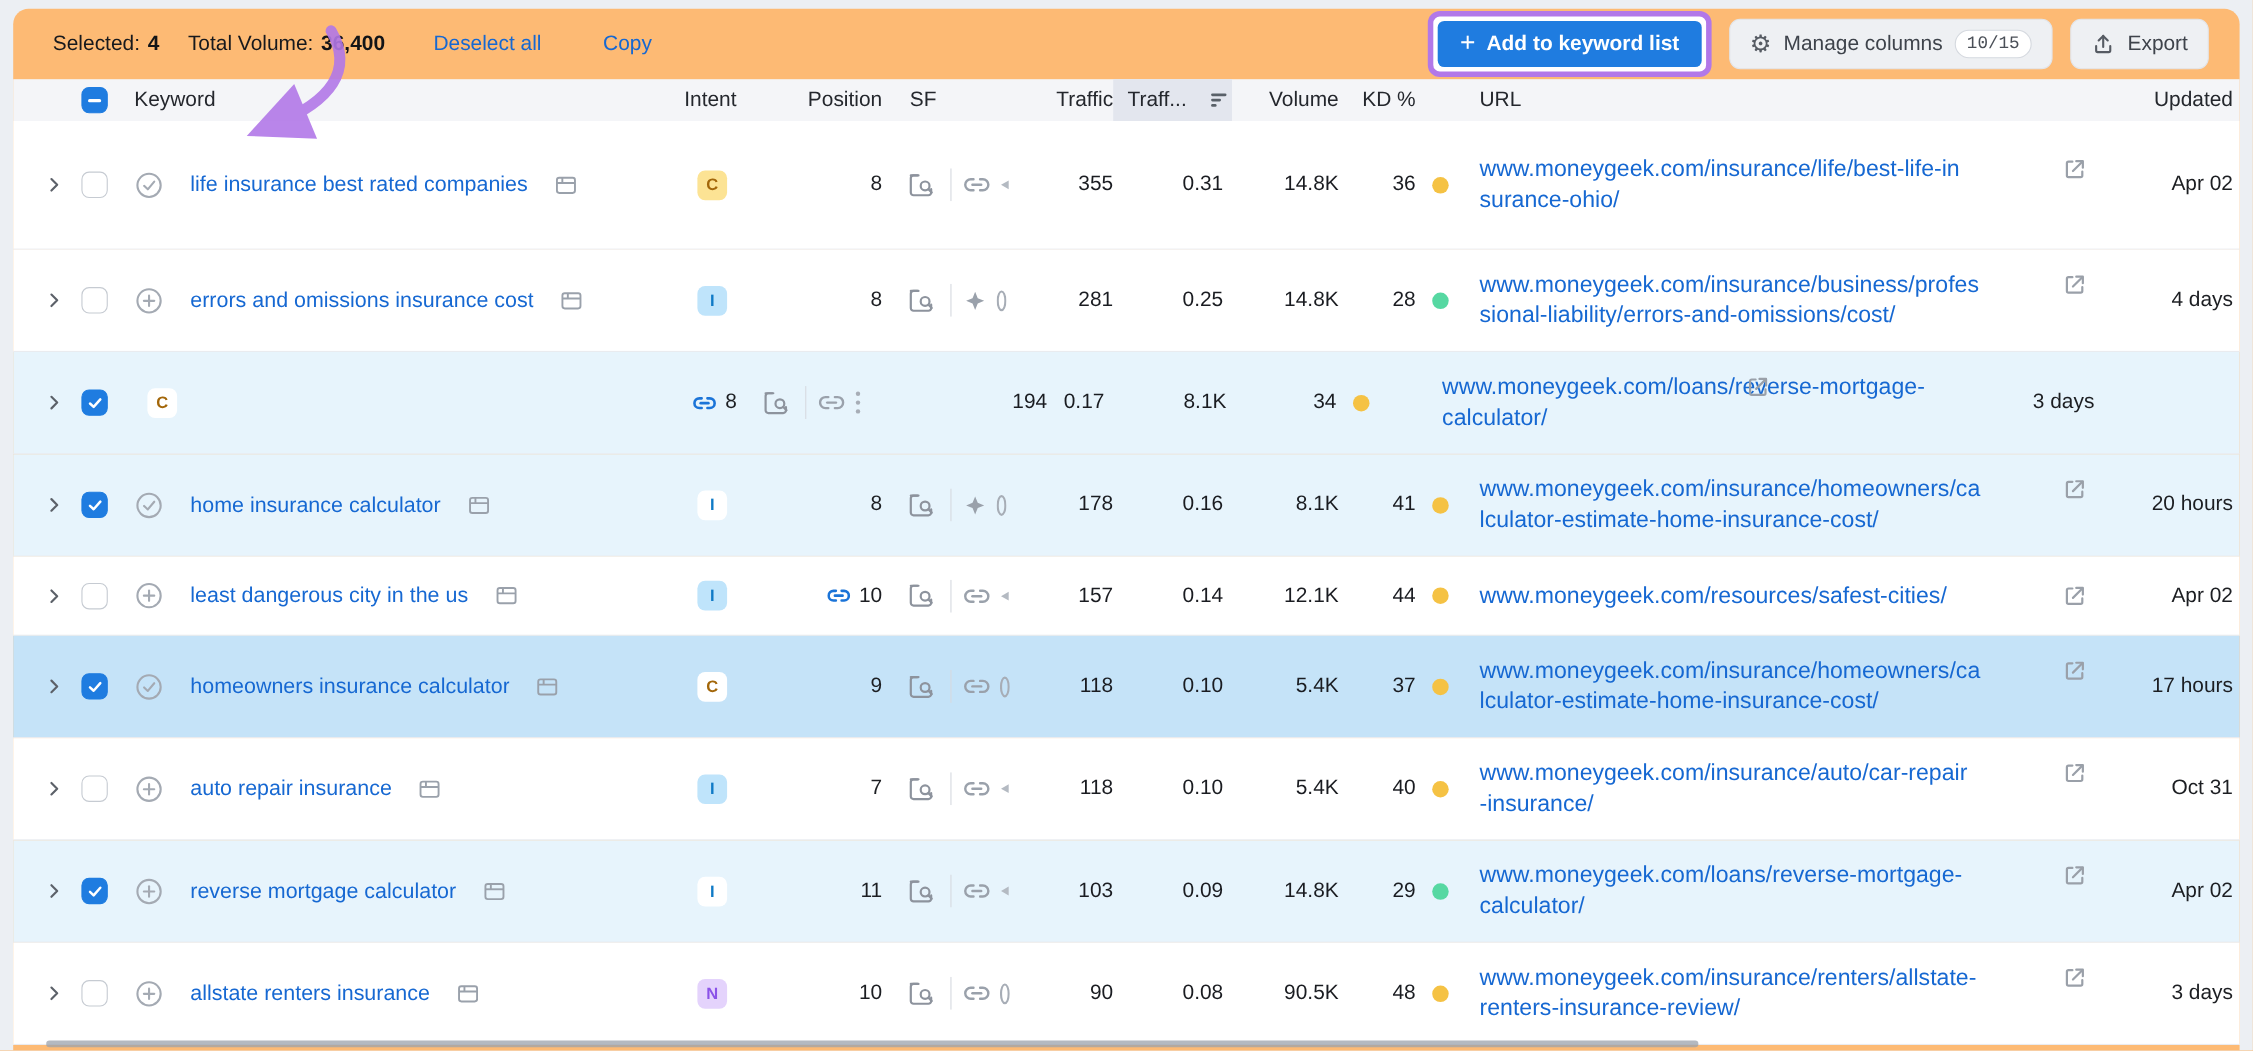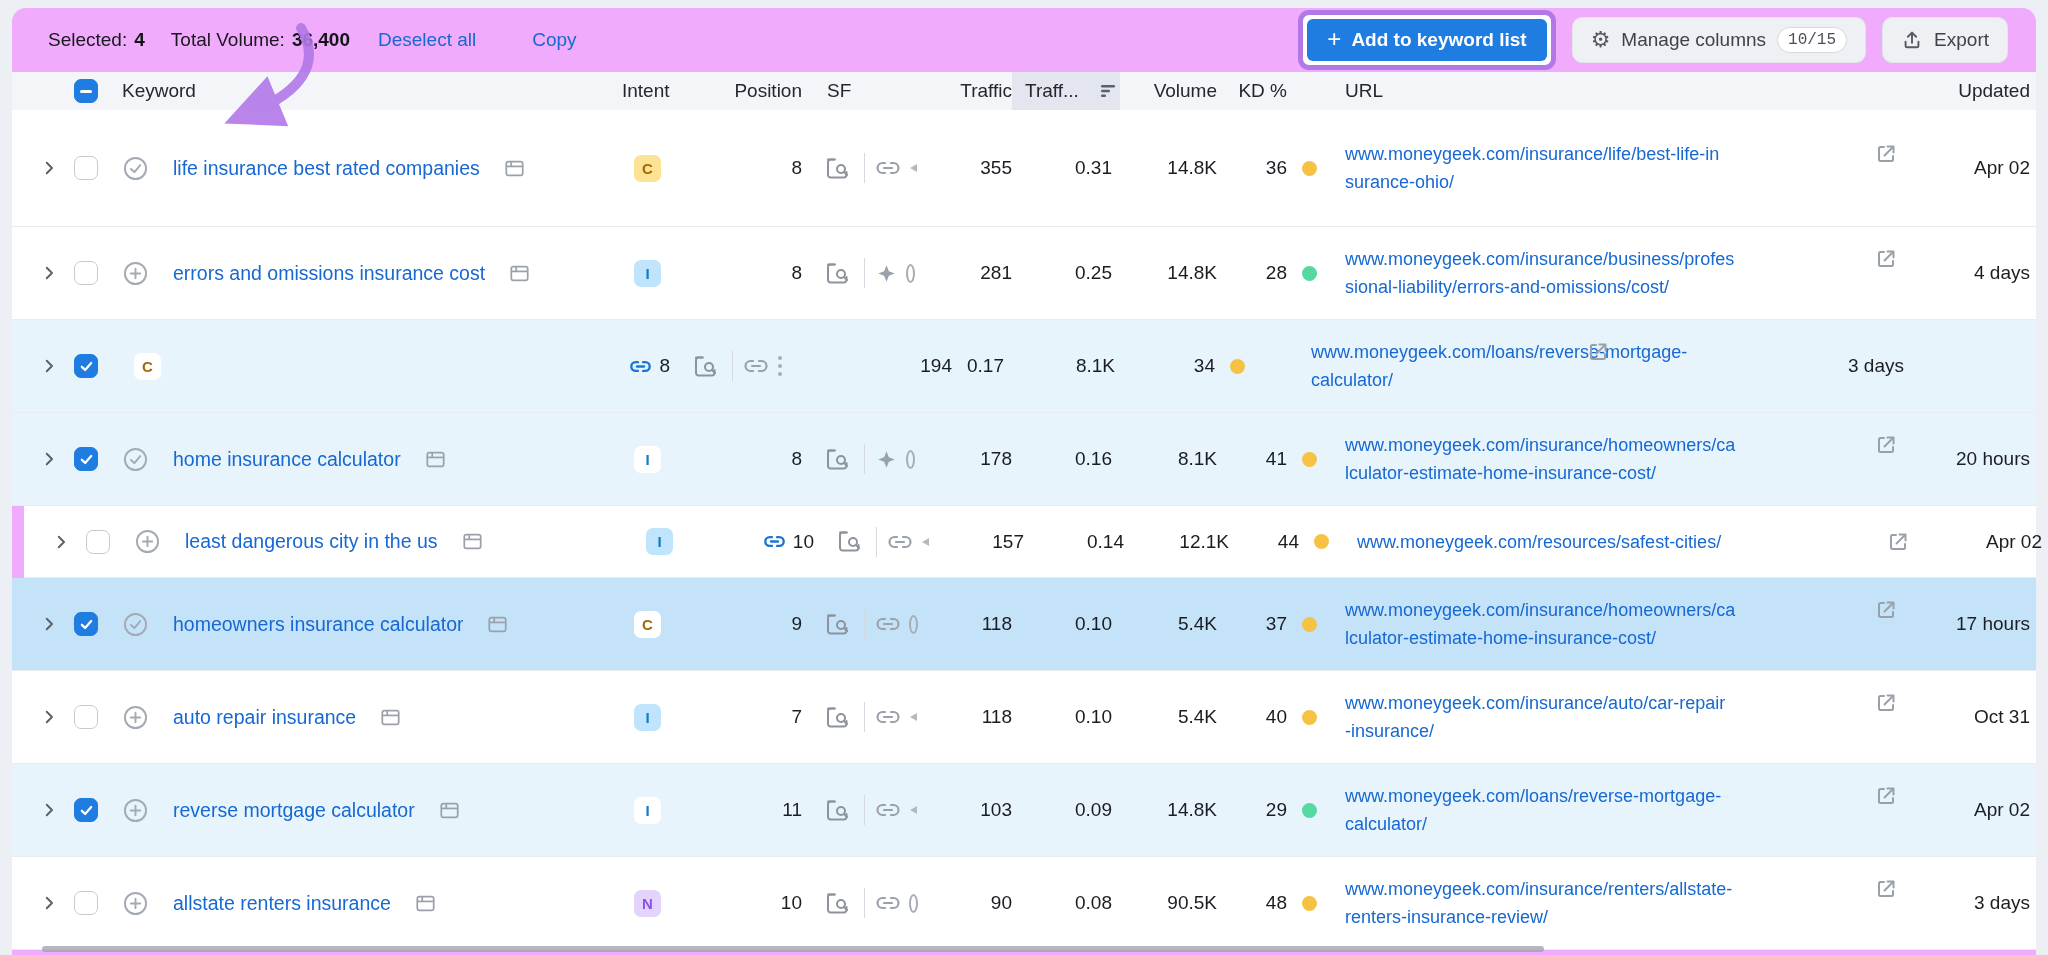--- a/index.html
+++ b/index.html
@@ -5,32 +5,32 @@
   * { box-sizing: border-box; margin: 0; padding: 0; }
   html,body { width:2048px; height:955px; overflow:hidden; }
   body {
     background:#eceff3;
     font-family:"Liberation Sans", sans-serif;
     color:#1c1e22;
     position:relative;
   }
   .card {
     position:absolute; left:12px; right:12px; top:8px; bottom:0;
-    background:#f0abfc; border-radius:14px 14px 0 0;
+    background:#fdba74; border-radius:14px 14px 0 0;
   }
   
   .toolbar {
     height:64px; display:flex; align-items:center;
     padding:0 28px 0 36px; font-size:19px;
   }
   .tb-item { display:flex; align-items:center; white-space:nowrap; }
   .tb-label { color:#17191d; }
   .tb-strong { font-weight:bold; margin-left:7px; color:#121417; }
   .tb-link { color:var(--link-blue); cursor:pointer; }
-  .ml26 { margin-left:26px; } .ml44 { margin-left:28px; } .ml56 { margin-left:56px; }
+  .ml26 { margin-left:26px; } .ml44 { margin-left:44px; } .ml56 { margin-left:56px; }
   .tb-right { margin-left:auto; display:flex; align-items:center; gap:16px; }
   .hl-box {
     border:5px solid var(--hl-purple); border-radius:11px; padding:4px; background:#fff;
   }
   .btn-primary {
     display:flex; align-items:center; gap:10px; background:var(--accent-blue);
     color:#fff; font-size:19px; font-weight:bold; border:none; cursor:pointer;
     height:42px; padding:0 20px; border-radius:6px; font-family:inherit;
   }
   .btn-primary .plus { font-size:24px; font-weight:400; line-height:1; margin-top:-2px; }
@@ -60,21 +60,21 @@
   .th-vol { padding-right:5px; }
   .th-kd { padding-right:7px; }
   .th-url { padding-left:17px; }
   .th-traffpct {
     background:var(--sorted-bg); height:38px; display:flex; align-items:center;
     justify-content:space-between; padding:0 3px 0 13px;
   }
   
   .row { height:93px; border-bottom:1px solid #e9ebef; background:#fff; }
   .row.first { height:117px; }
-  .row.short { height:72px;margin-left:12px; }
+  .row.short { height:72px; }
   .row.state-selected { background:var(--selected-row); }
   .row.state-hover { background:var(--hover-row); }
   .cell { display:flex; align-items:center; min-width:0; }
   .num { justify-content:flex-end; font-size:19px; color:#1a1c21; white-space:nowrap; }
   .c-chevron { justify-content:flex-start; cursor:pointer; }
   .cb {
     width:24px; height:24px; border:1.5px solid #c6cbd2; border-radius:7px;
     background:#fff; display:flex; align-items:center; justify-content:center; cursor:pointer;
   }
   .cb svg { display:none; }
@@ -104,21 +104,21 @@
   .vdiv { width:1px; height:30px; background:#d6dae0; margin:0 11px; flex:none; }
   .sf-icons { display:flex; align-items:center; gap:9px; overflow:hidden; flex:1; }
   .sfi { display:flex; align-items:center; flex:none; }
   .sfi-clip { width:9px; height:22px; overflow:hidden; }
   .sfi-clip i { display:block; width:19px; height:19px; border:2px solid #a7adb6; border-radius:50%; margin-top:1px; }
   .c-dot { justify-content:flex-start; padding-left:8px; }
   .dot { width:15px; height:15px; border-radius:50%; }
   .dot.medium { background:var(--kd-medium); }
   .dot.easy { background:var(--kd-easy); }
   .c-url { padding-left:17px; }
-  .url { display:flex; flex-direction:column; color:var(--link-blue); font-size:18px; line-height:28px; cursor:pointer; }
+  .url { display:flex; flex-direction:column; color:var(--link-blue); font-size:21px; line-height:28px; cursor:pointer; }
   .uline { white-space:nowrap; }
   .c-ext { justify-content:center; cursor:pointer; }
   .row:not(.short) .c-ext { transform:translateY(-14px); }
   .c-upd { justify-content:flex-end; font-size:19px; white-space:nowrap; }
   
   .overlay { position:absolute; inset:0; pointer-events:none; }
   .hscroll {
     position:absolute; left:42px; bottom:3px; width:1502px; height:6px;
     background:#9ba1ab; border-radius:4px; opacity:.75;
   }

